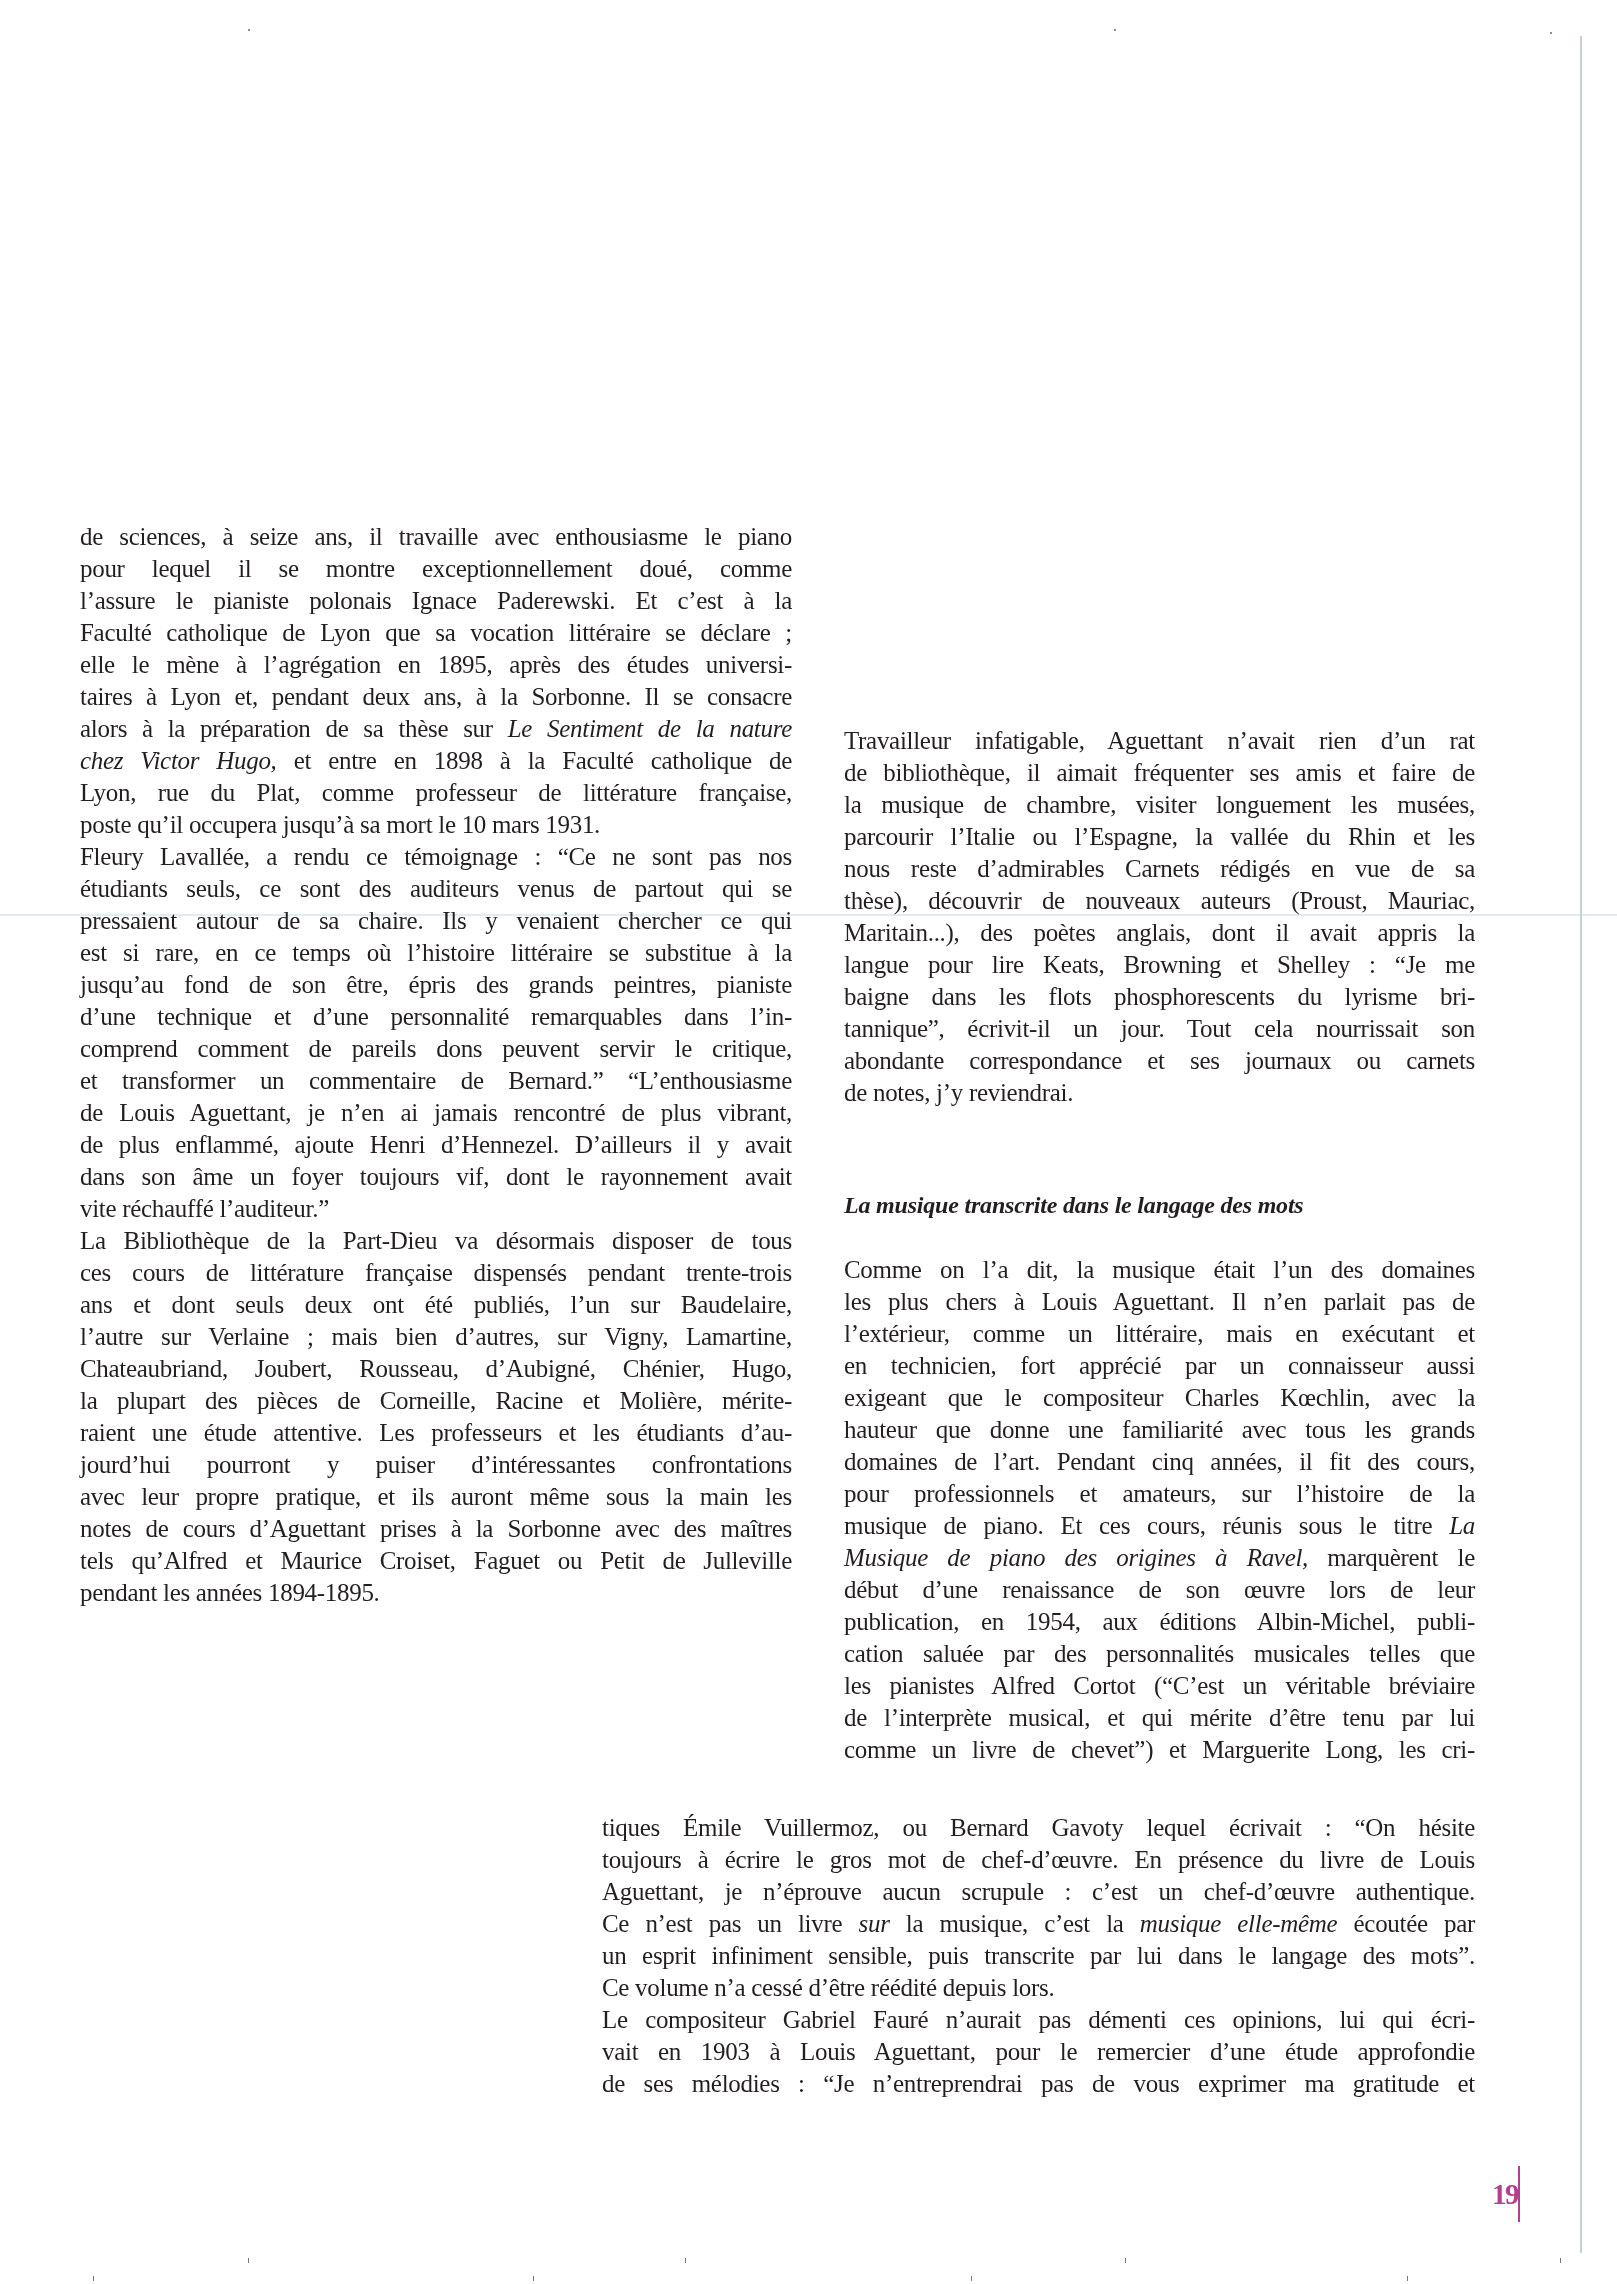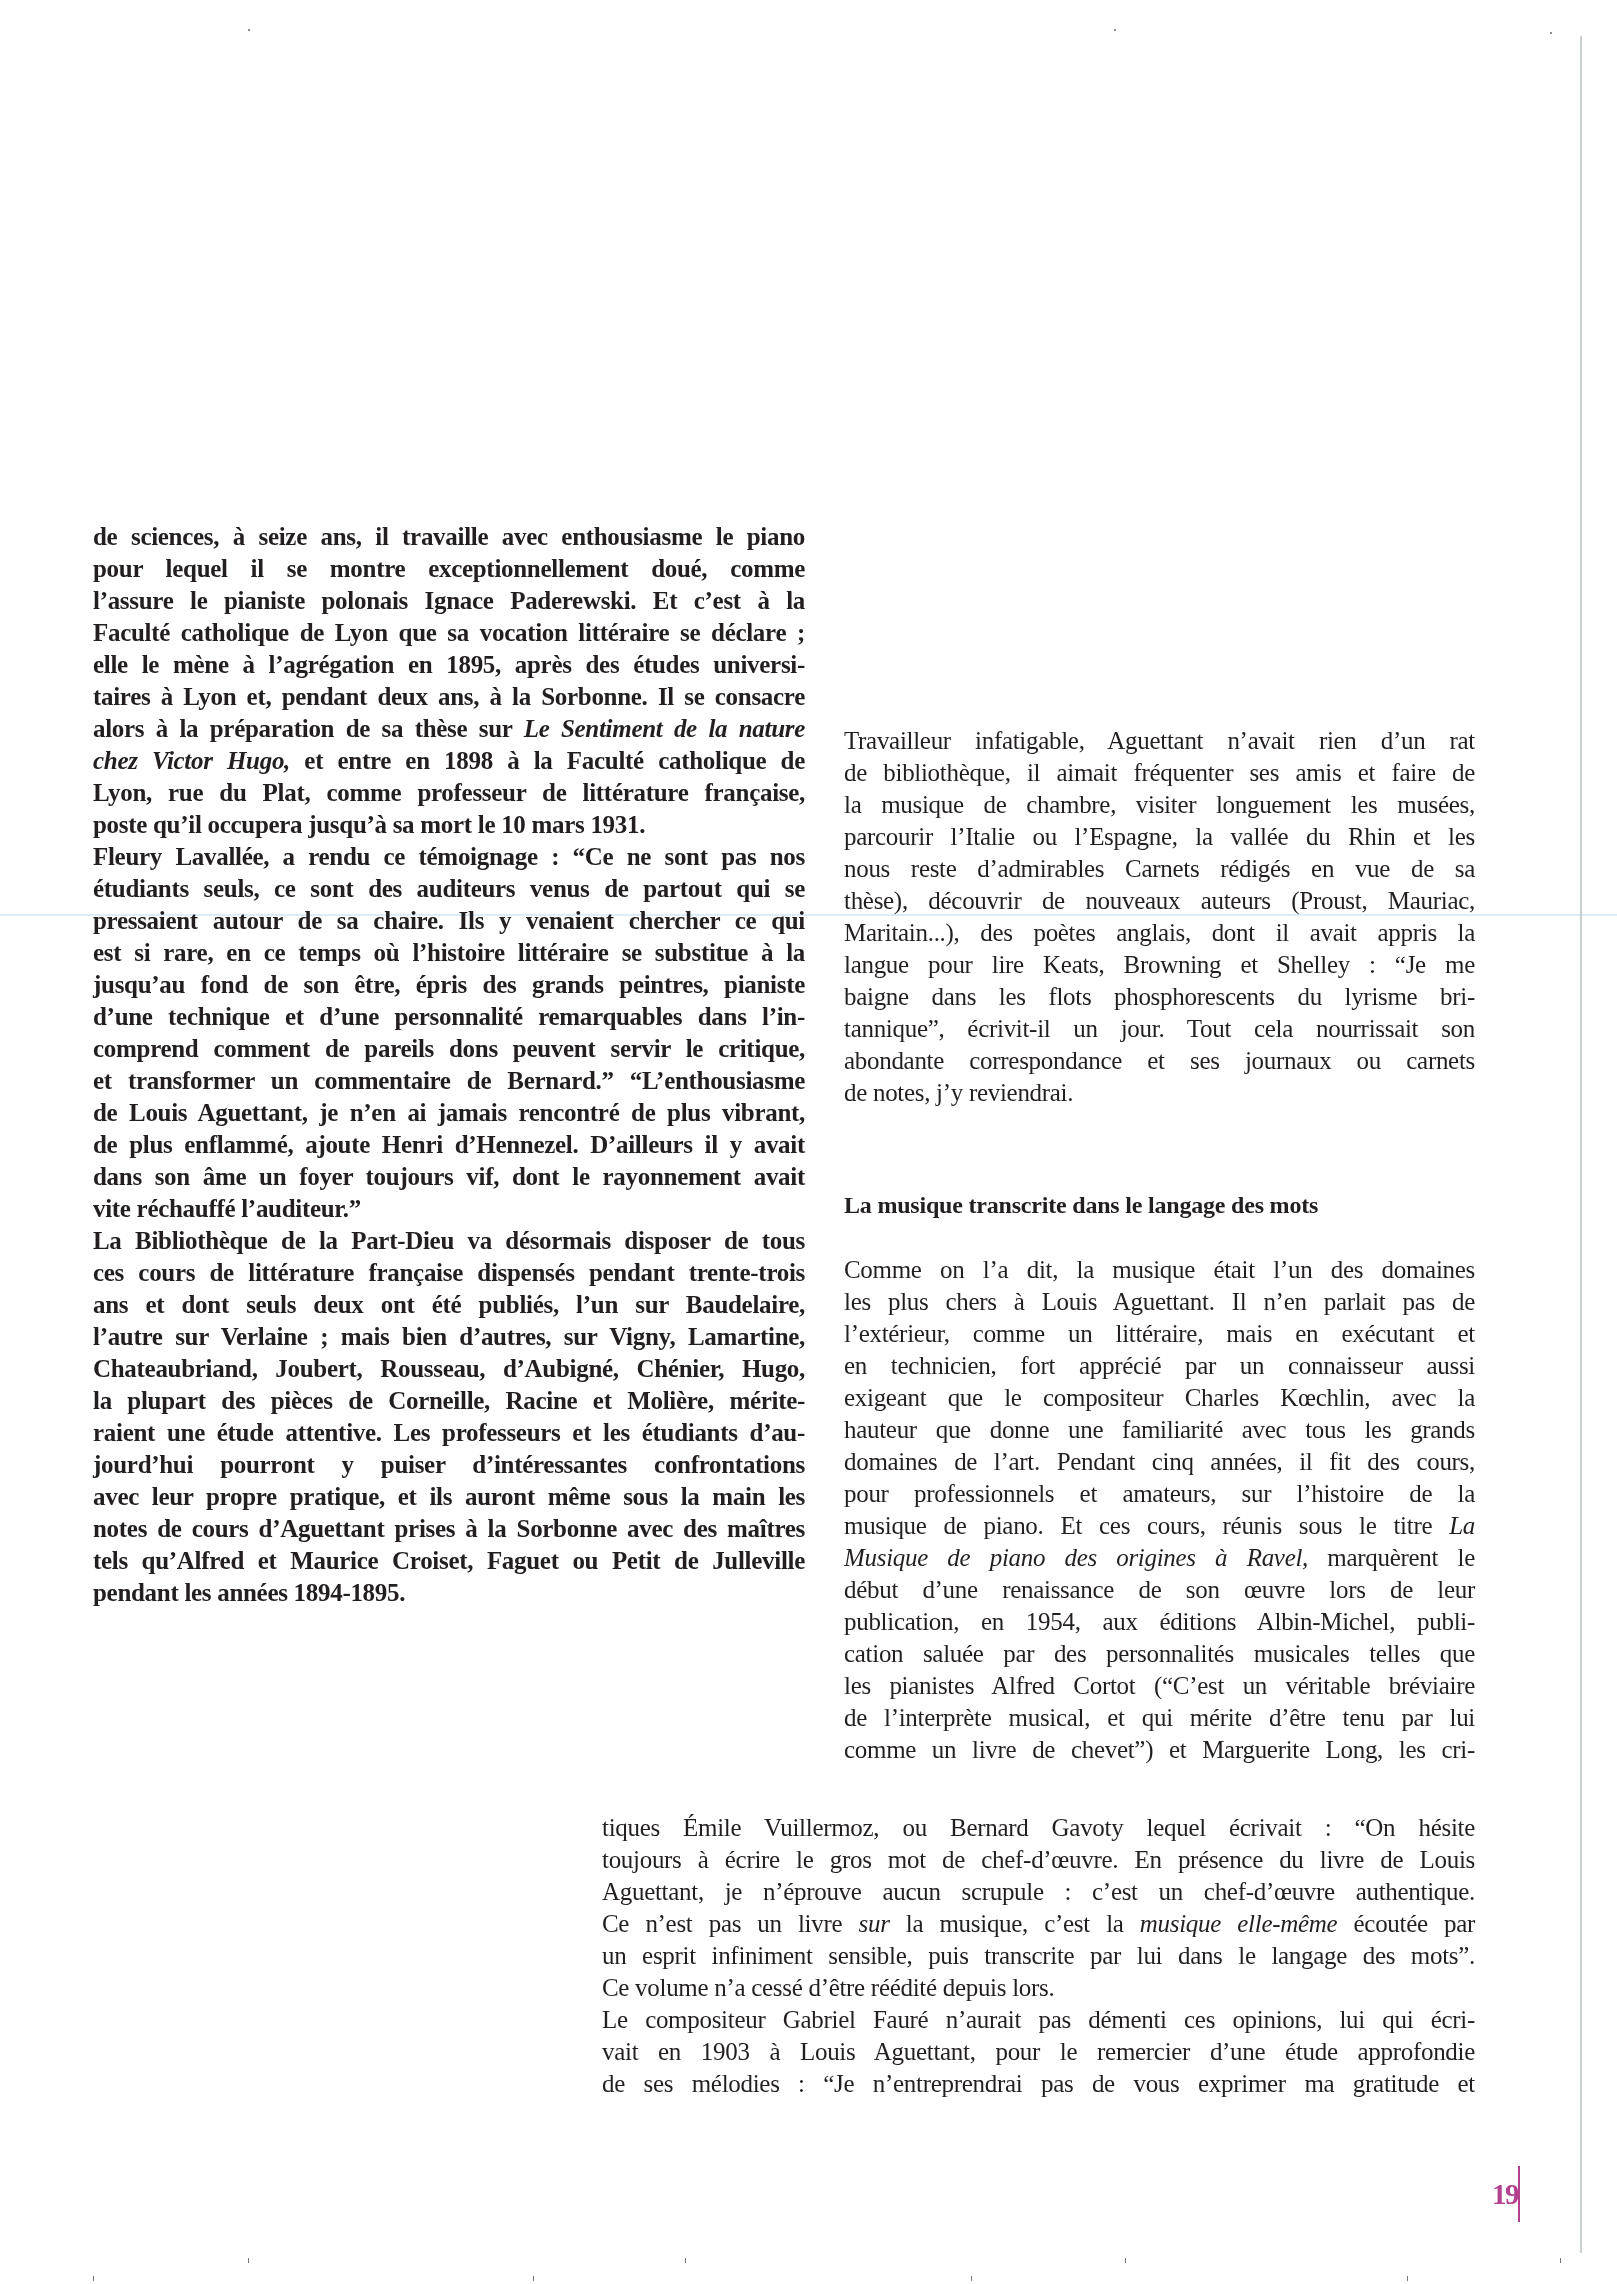--- a/index.html
+++ b/index.html
@@ -5,21 +5,21 @@
   html, body { margin: 0; padding: 0; background: #ffffff; }
   body { width: 1617px; height: 2284px; position: relative; overflow: hidden;
          font-family: "Liberation Serif", "DejaVu Serif", serif; color: #231f20; }
   .col { position: absolute; }
   .line { display: block; height: 32px; line-height: 32px; font-size: 25px;
           white-space: nowrap; text-align: justify; text-align-last: justify;
           letter-spacing: -0.3px; word-spacing: 0px; }
   .line.last { text-align-last: left; }
   .line.head { font-weight: bold; text-align-last: left; font-size: 24px; letter-spacing: -0.2px; }
   .gap { display: block; }
-  #left-col { left: 93px; top: 521px; width: 712px; font-weight: bold; }
+  #left-col { left: 80px; top: 521px; width: 712px; }
   #right-col { left: 844px; top: 725px; width: 631px; }
   #bottom-col { left: 602px; top: 1812px; width: 873px; }
   .edge-rule { position: absolute; left: 1580px; top: 36px; width: 1.5px; height: 2217px; background: #c9d0d0; }
   .folio { position: absolute; left: 1492px; top: 2166px; height: 56px; }
   .folio-num { font-family: "Liberation Serif", serif; font-weight: bold; color: #b3408f;
                font-size: 29px; line-height: 56px; display: inline-block; letter-spacing: -1.5px; }
   .folio-rule { position: absolute; left: 26px; top: 0; width: 1.5px; height: 56px; background: #b3408f; }
   .scan-line { position: absolute; left: 0; width: 1617px; height: 1.5px; background: rgba(160,200,230,0.35); }
   .mark { position: absolute; width: 0.8px; height: 4.5px; background: #777; }
   .dot { position: absolute; width: 2.3px; height: 2.3px; border-radius: 50%; background: #666; }
@@ -87,21 +87,21 @@
   <span class="line">nous reste d’admirables Carnets rédigés en vue de sa</span>
   <span class="line">thèse), découvrir de nouveaux auteurs (Proust, Mauriac,</span>
   <span class="line">Maritain...), des poètes anglais, dont il avait appris la</span>
   <span class="line">langue pour lire Keats, Browning et Shelley : “Je me</span>
   <span class="line">baigne dans les flots phosphorescents du lyrisme bri-</span>
   <span class="line">tannique”, écrivit-il un jour. Tout cela nourrissait son</span>
   <span class="line">abondante correspondance et ses journaux ou carnets</span>
   <span class="line last">de notes, j’y reviendrai.</span>
 
   <span class="gap" style="height:80px;"></span>
-  <h2 class="line head" style="margin:0;">La musique transcrite dans le langage des mots</h2>
+  <h2 class="line head" style="margin:0;font-style:italic;">La musique transcrite dans le langage des mots</h2>
   <span class="gap" style="height:33px;"></span>
 
   <span class="line">Comme on l’a dit, la musique était l’un des domaines</span>
   <span class="line">les plus chers à Louis Aguettant. Il n’en parlait pas de</span>
   <span class="line">l’extérieur, comme un littéraire, mais en exécutant et</span>
   <span class="line">en technicien, fort apprécié par un connaisseur aussi</span>
   <span class="line">exigeant que le compositeur Charles Kœchlin, avec la</span>
   <span class="line">hauteur que donne une familiarité avec tous les grands</span>
   <span class="line">domaines de l’art. Pendant cinq années, il fit des cours,</span>
   <span class="line">pour professionnels et amateurs, sur l’histoire de la</span>

